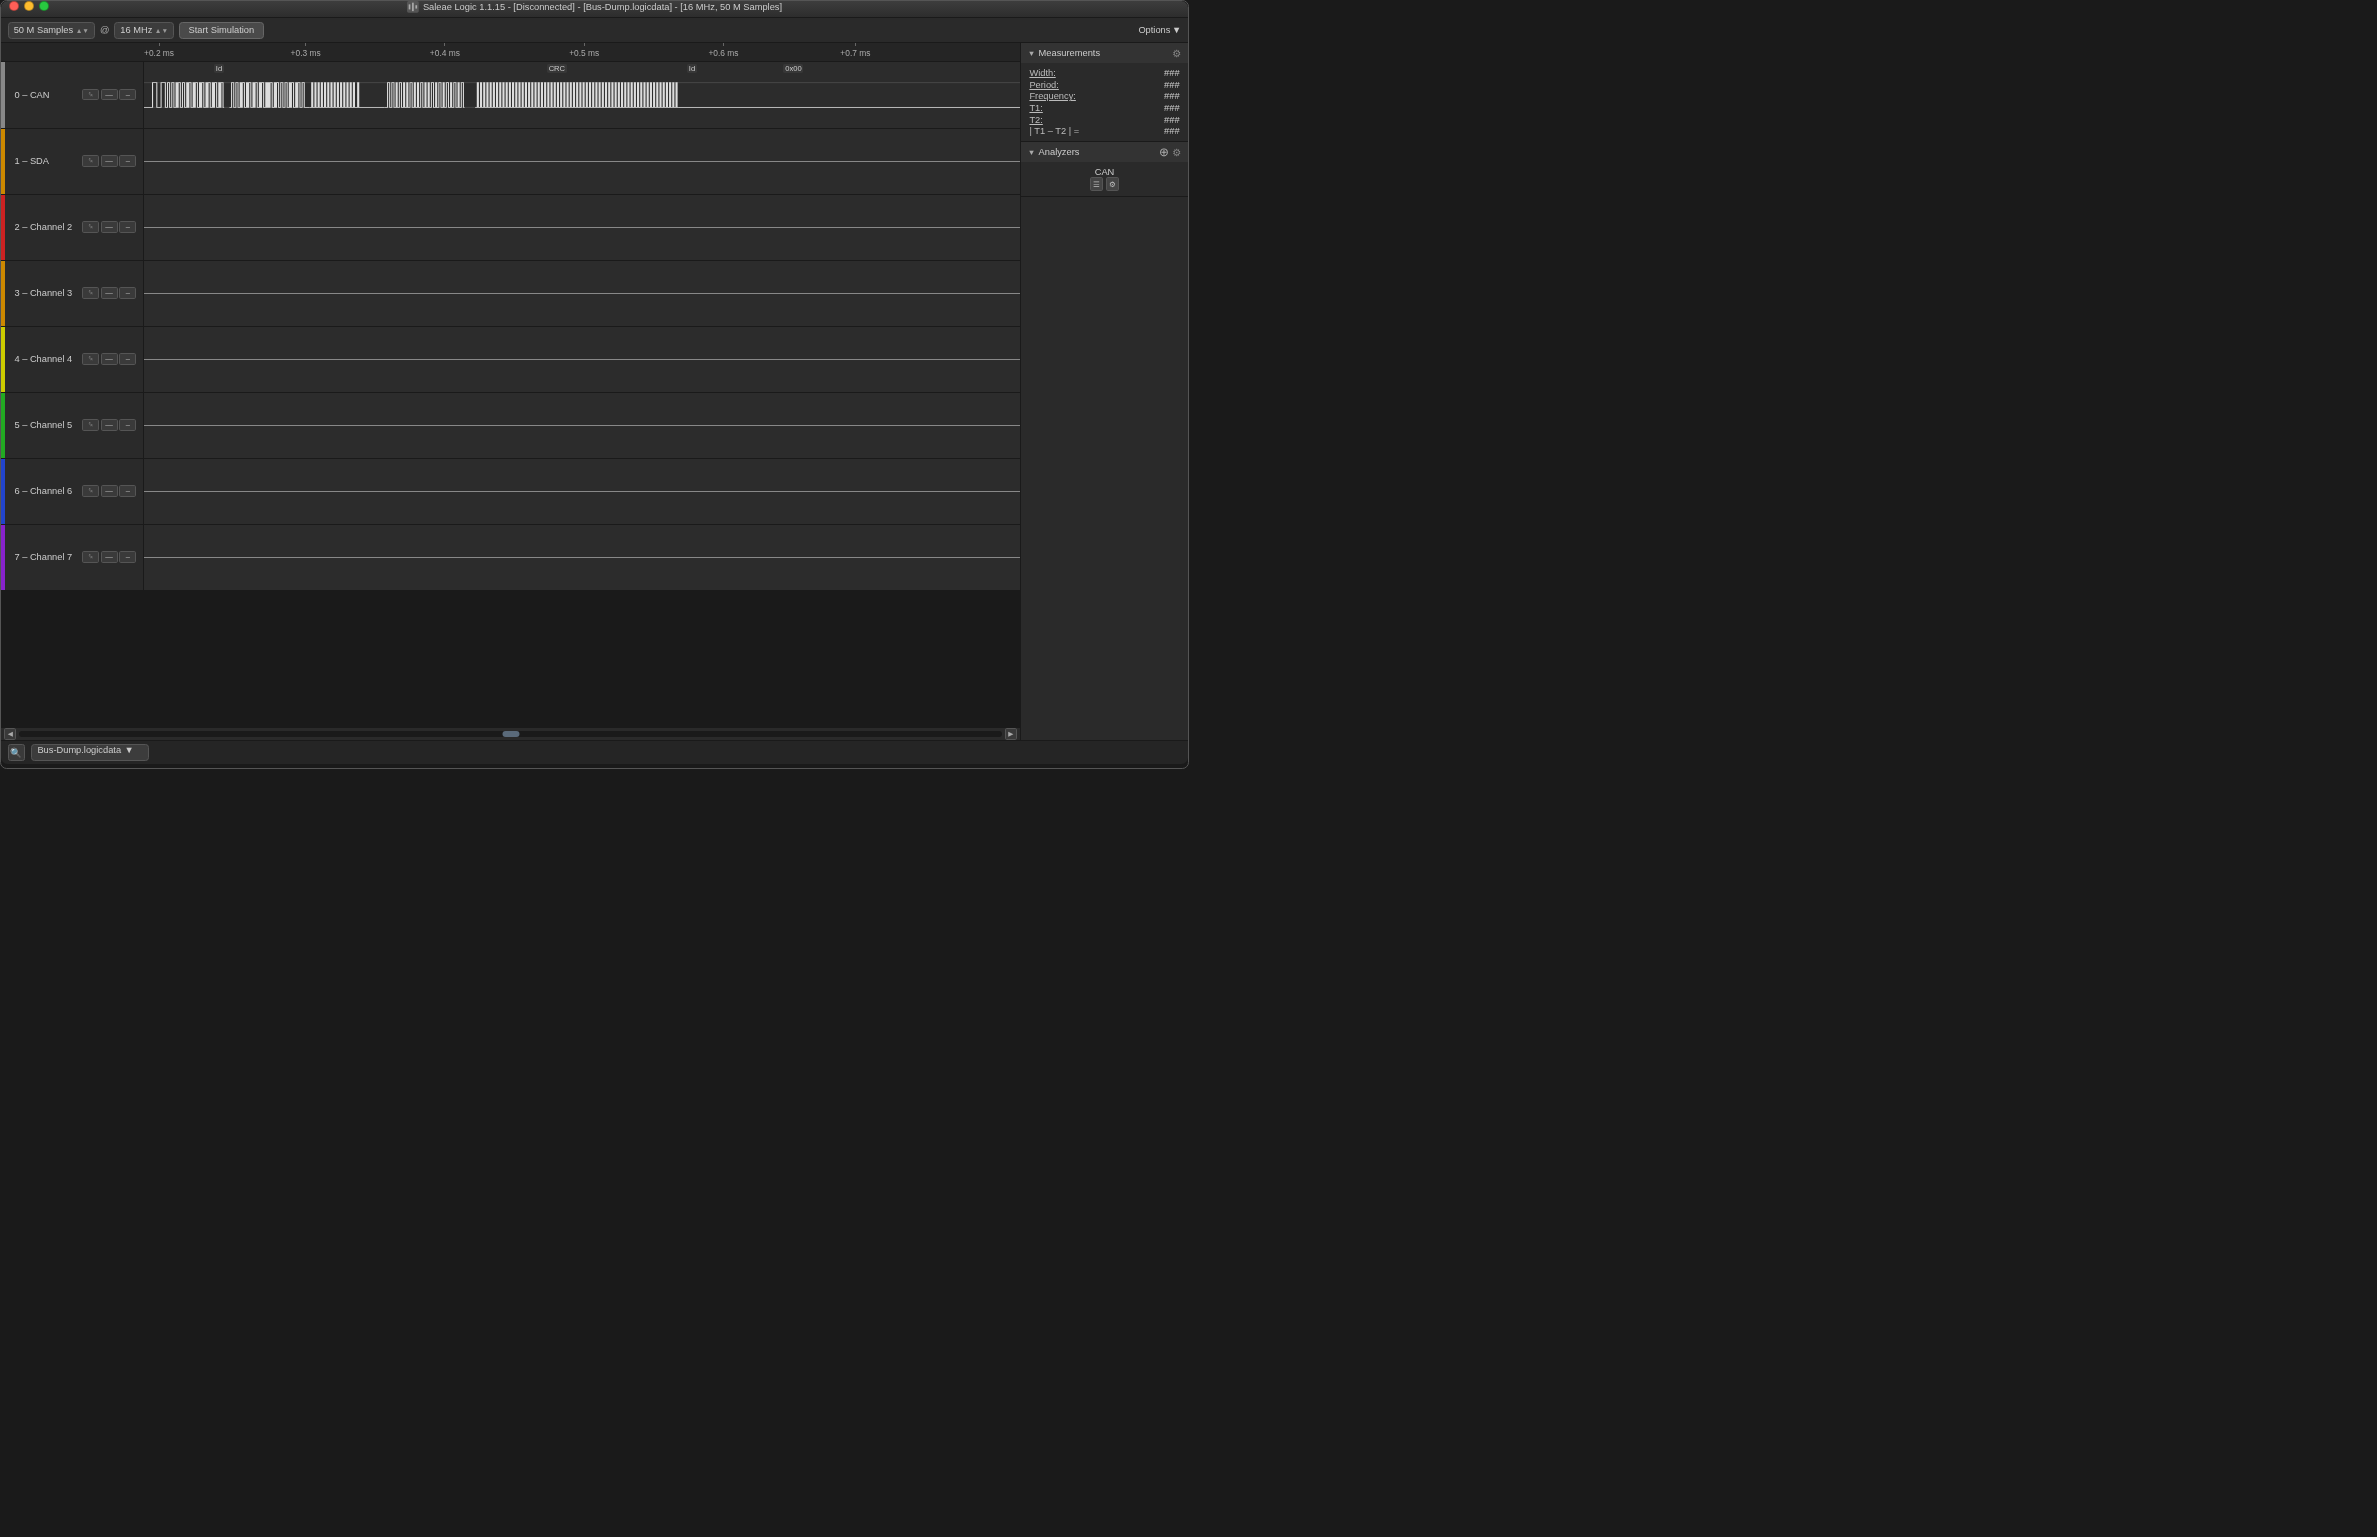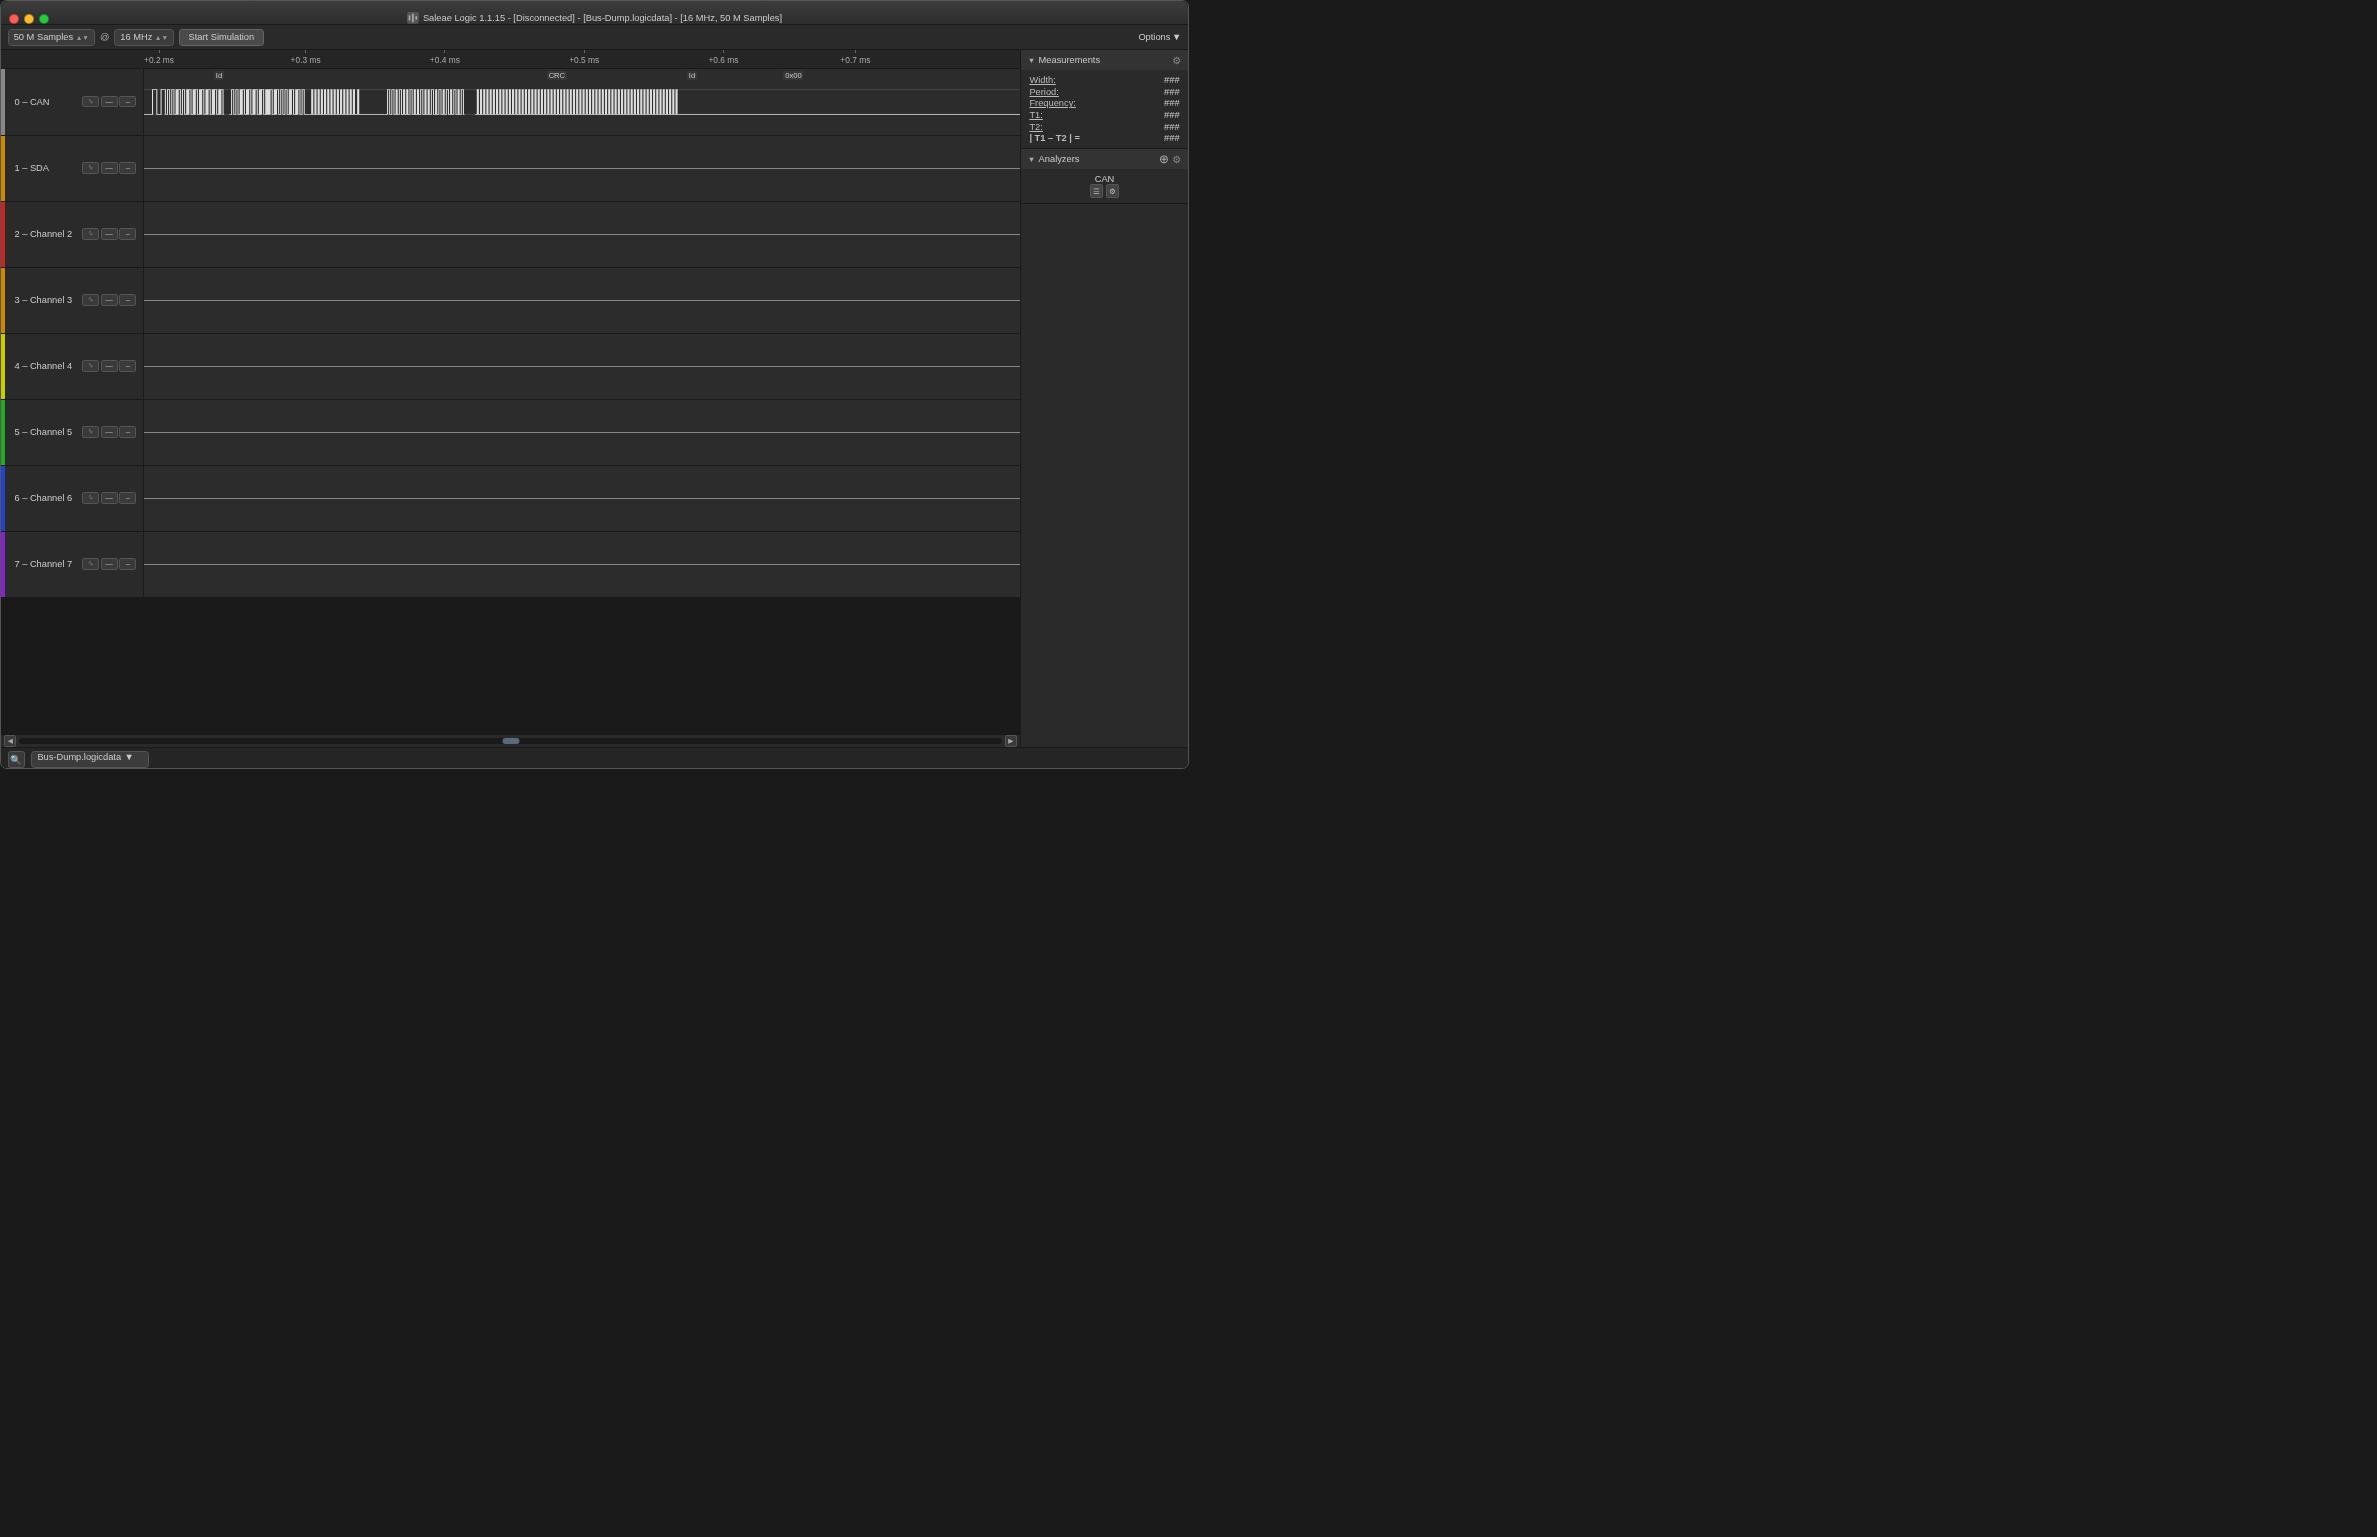--- a/index.html
+++ b/index.html
@@ -11,23 +11,23 @@
       width: 1189px;
       height: 769px;
       overflow: hidden;
       border-radius: 6.7px;
       border: 0.8px solid #555;
     }
 
     
     .title-bar {
       background: linear-gradient(to bottom, #3d3d3d, #2d2d2d);
-      height: 24px;
-      display: flex;
-      align-items: flex-end;
+      height: 17px;
+      display: flex;
+      align-items: flex-start;
       justify-content: center;
       position: relative;
       border-bottom: 0.8px solid #1a1a1a;
       border-radius: 6.7px 6.7px 0 0;
     }
     .title-bar-buttons {
       position: absolute;
       left: 8.4px;
       display: flex;
       gap: 5px;
@@ -279,21 +279,20 @@
       color: #bbb;
       text-decoration: underline;
     }
     .meas-value {
       font-size: 9.3px;
       color: #ccc;
       text-align: right;
     }
     .meas-no-underline {
       text-decoration: none;
-      font-weight: bold;
     }
 
     .analyzers-content {
       padding: 5px 8.4px;
       display: flex;
       align-items: center;
       justify-content: space-between;
       flex-direction: column;
     }
     .analyzer-name {

